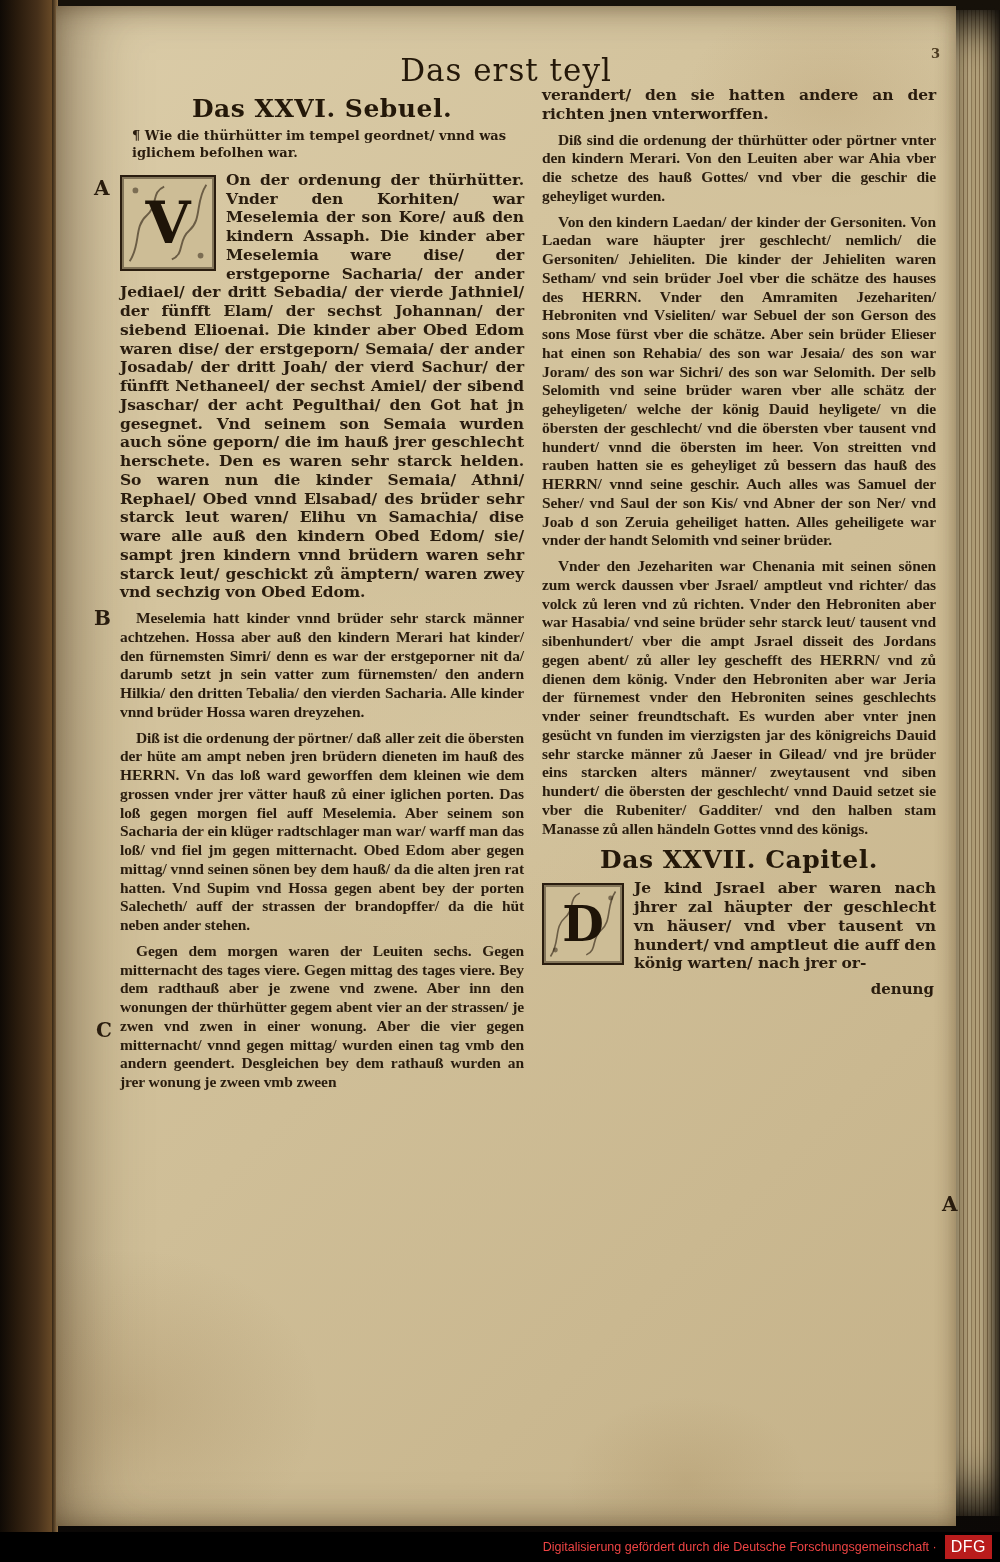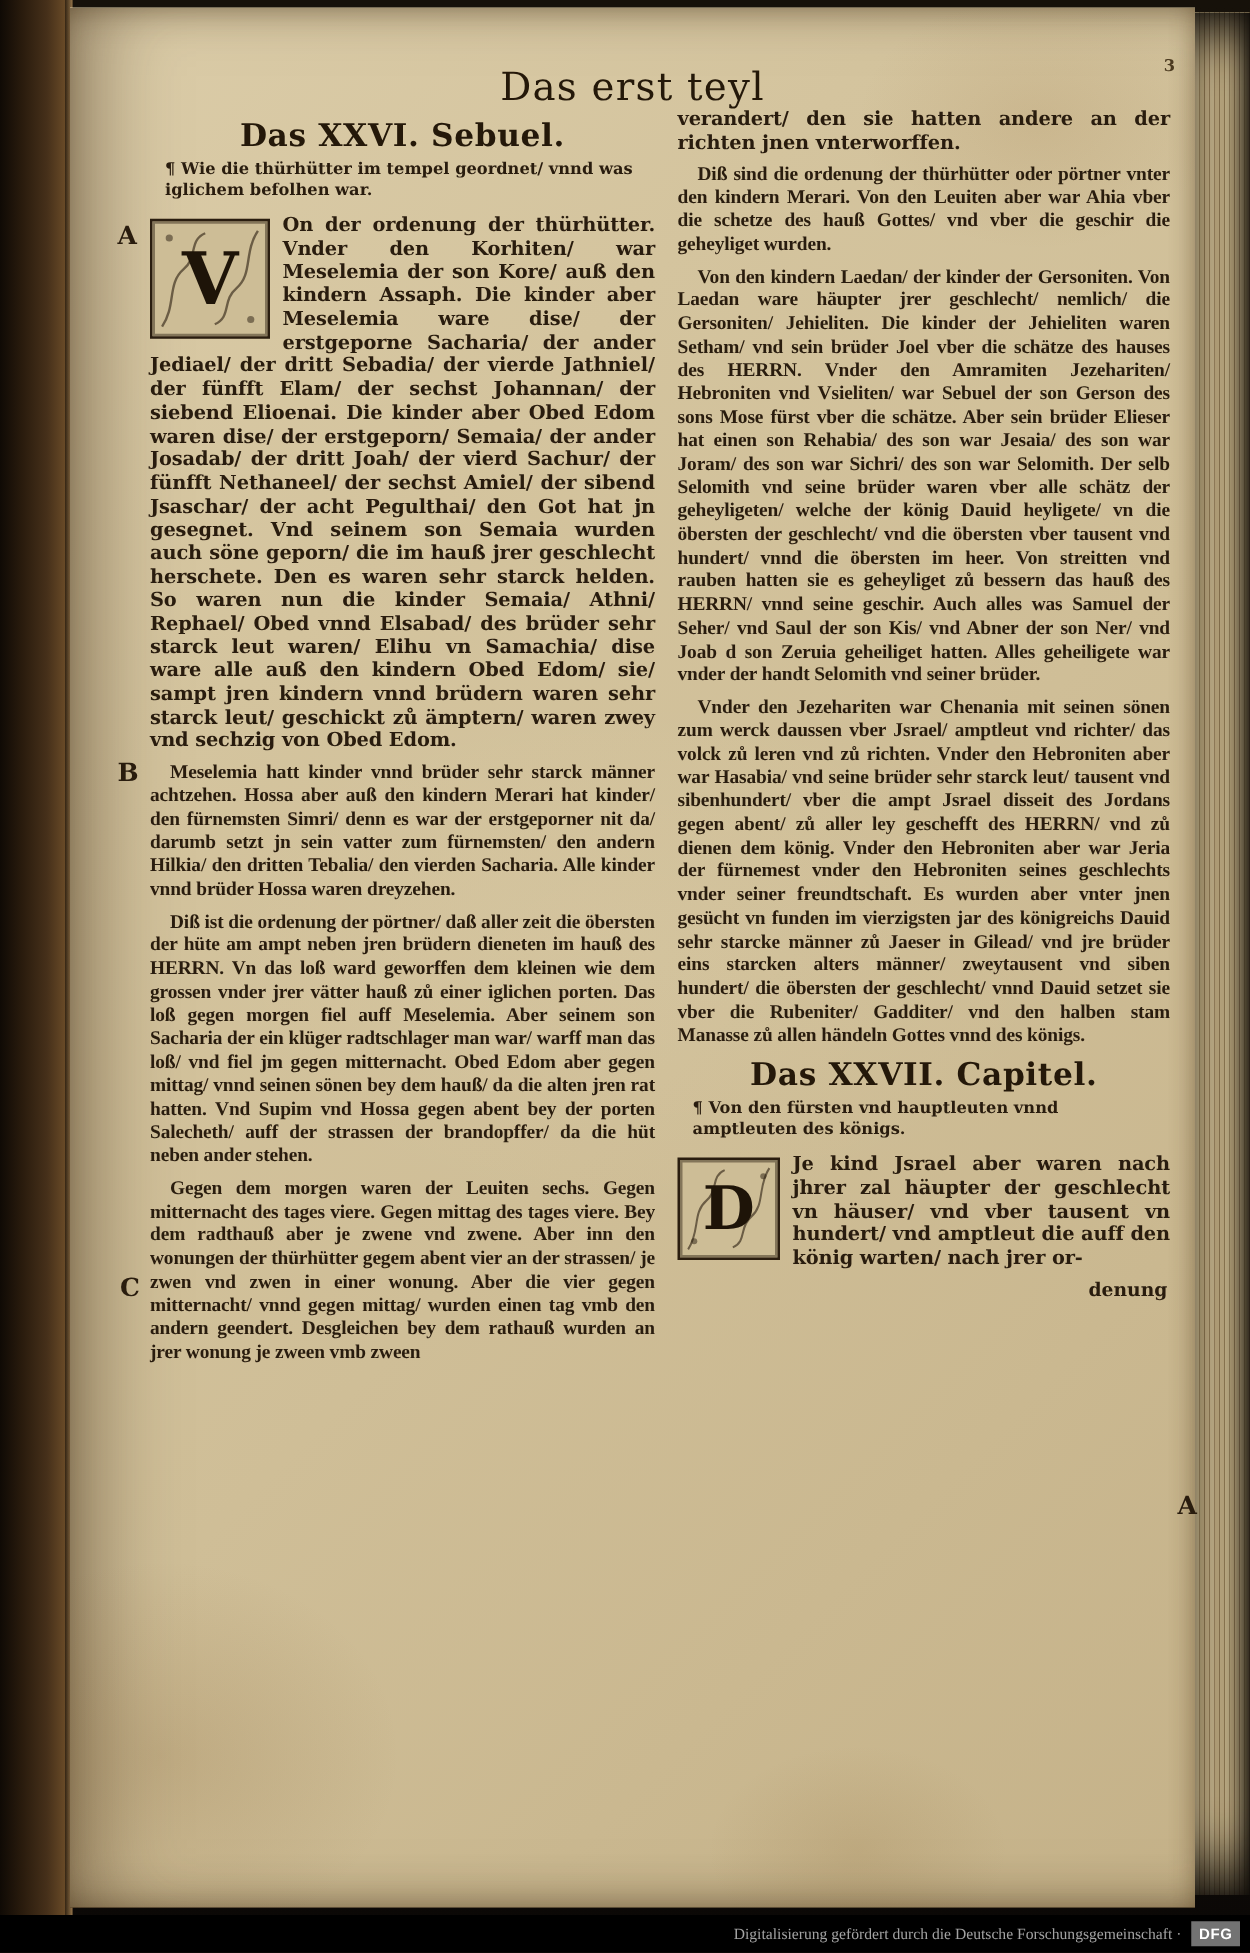--- a/index.html
+++ b/index.html
@@ -63,23 +63,23 @@
   .initial svg { position:absolute; inset:0; width:100%; height:100%; }
   .initial-letter { position:absolute; inset:0; display:flex; align-items:center; justify-content:center;
       font-size:58px; font-weight:bold; color:#1e1408; }
   .initial-d { width:82px; height:82px; }
   .initial-d .initial-letter { font-size:48px; }
 
   .catchword { text-align:right; font-size:15px; font-weight:bold; margin-top:2px; padding-right:2px; color:#291c0e; }
 
   .footer-bar { position:absolute; left:0; bottom:0; width:1000px; height:30px; background:#000;
       display:flex; align-items:center; justify-content:flex-end; gap:8px; padding-right:8px; }
-  .credit-text { color:#a3a3a3; font-family:Liberation Serif, serif; font-size:12.5px; }
-  .dfg-logo { background:#737373; color:#ffffff; font-family:"Liberation Sans", sans-serif;
-      font-weight:bold; font-size:12px; line-height:1; padding:4px 6px; letter-spacing:0.5px; }
+  .credit-text { color:#ef4444; font-family:Liberation Sans, sans-serif; font-size:12.5px; }
+  .dfg-logo { background:#b91c1c; color:#ffffff; font-family:"Liberation Sans", sans-serif;
+      font-weight:normal; font-size:16px; line-height:1; padding:4px 6px; letter-spacing:0.5px; }
 </style>
 </head>
 <body>
 
 <div class="stage">
 
   <div class="binding"></div>
   <div class="fore-edge"></div>
 
   <div class="page">
@@ -113,21 +113,20 @@
       <p class="body-text indent">Gegen dem morgen waren der Leuiten sechs. Gegen mitternacht des tages viere. Gegen mittag des tages viere. Bey dem radthauß aber je zwene vnd zwene. Aber inn den wonungen der thürhütter gegem abent vier an der strassen/ je zwen vnd zwen in einer wonung. Aber die vier gegen mitternacht/ vnnd gegen mittag/ wurden einen tag vmb den andern geendert. Desgleichen bey dem rathauß wurden an jrer wonung je zween vmb zween</p>
     </div>
 
     <div class="col col-right">
       <p class="body-text">verandert/ den sie hatten andere an der richten jnen vnterworffen.</p>
       <p class="body-text indent">Diß sind die ordenung der thürhütter oder pörtner vnter den kindern Merari. Von den Leuiten aber war Ahia vber die schetze des hauß Gottes/ vnd vber die geschir die geheyliget wurden.</p>
       <p class="body-text indent">Von den kindern Laedan/ der kinder der Gersoniten. Von Laedan ware häupter jrer geschlecht/ nemlich/ die Gersoniten/ Jehieliten. Die kinder der Jehieliten waren Setham/ vnd sein brüder Joel vber die schätze des hauses des HERRN. Vnder den Amramiten Jezehariten/ Hebroniten vnd Vsieliten/ war Sebuel der son Gerson des sons Mose fürst vber die schätze. Aber sein brüder Elieser hat einen son Rehabia/ des son war Jesaia/ des son war Joram/ des son war Sichri/ des son war Selomith. Der selb Selomith vnd seine brüder waren vber alle schätz der geheyligeten/ welche der könig Dauid heyligete/ vn die öbersten der geschlecht/ vnd die öbersten vber tausent vnd hundert/ vnnd die öbersten im heer. Von streitten vnd rauben hatten sie es geheyliget zů bessern das hauß des HERRN/ vnnd seine geschir. Auch alles was Samuel der Seher/ vnd Saul der son Kis/ vnd Abner der son Ner/ vnd Joab d son Zeruia geheiliget hatten. Alles geheiligete war vnder der handt Selomith vnd seiner brüder.</p>
       <p class="body-text indent">Vnder den Jezehariten war Chenania mit seinen sönen zum werck daussen vber Jsrael/ amptleut vnd richter/ das volck zů leren vnd zů richten. Vnder den Hebroniten aber war Hasabia/ vnd seine brüder sehr starck leut/ tausent vnd sibenhundert/ vber die ampt Jsrael disseit des Jordans gegen abent/ zů aller ley geschefft des HERRN/ vnd zů dienen dem könig. Vnder den Hebroniten aber war Jeria der fürnemest vnder den Hebroniten seines geschlechts vnder seiner freundtschaft. Es wurden aber vnter jnen gesücht vn funden im vierzigsten jar des königreichs Dauid sehr starcke männer zů Jaeser in Gilead/ vnd jre brüder eins starcken alters männer/ zweytausent vnd siben hundert/ die öbersten der geschlecht/ vnnd Dauid setzet sie vber die Rubeniter/ Gadditer/ vnd den halben stam Manasse zů allen händeln Gottes vnnd des königs.</p>
 
       <div class="chapter-heading">Das XXVII. Capitel.</div>
-      <div class="chapter-subtitle">¶ Von den fürsten vnd hauptleuten vnnd amptleuten des königs.</div>
 
       <p class="body-text">
         <span class="initial initial-d">
           <svg viewBox="0 0 96 96">
             <path d="M8 88 C20 70 12 52 26 40 C38 30 30 16 44 10" stroke="#2a1d0f" fill="none" stroke-width="2" opacity="0.6"></path>
             <path d="M88 8 C76 26 84 44 70 56 C58 66 66 80 52 86" stroke="#2a1d0f" fill="none" stroke-width="2" opacity="0.6"></path>
             <circle cx="14" cy="80" r="3" fill="#2a1d0f" opacity="0.5"></circle>
             <circle cx="82" cy="16" r="3" fill="#2a1d0f" opacity="0.5"></circle>
           </svg>
           <span class="initial-letter">D</span>

